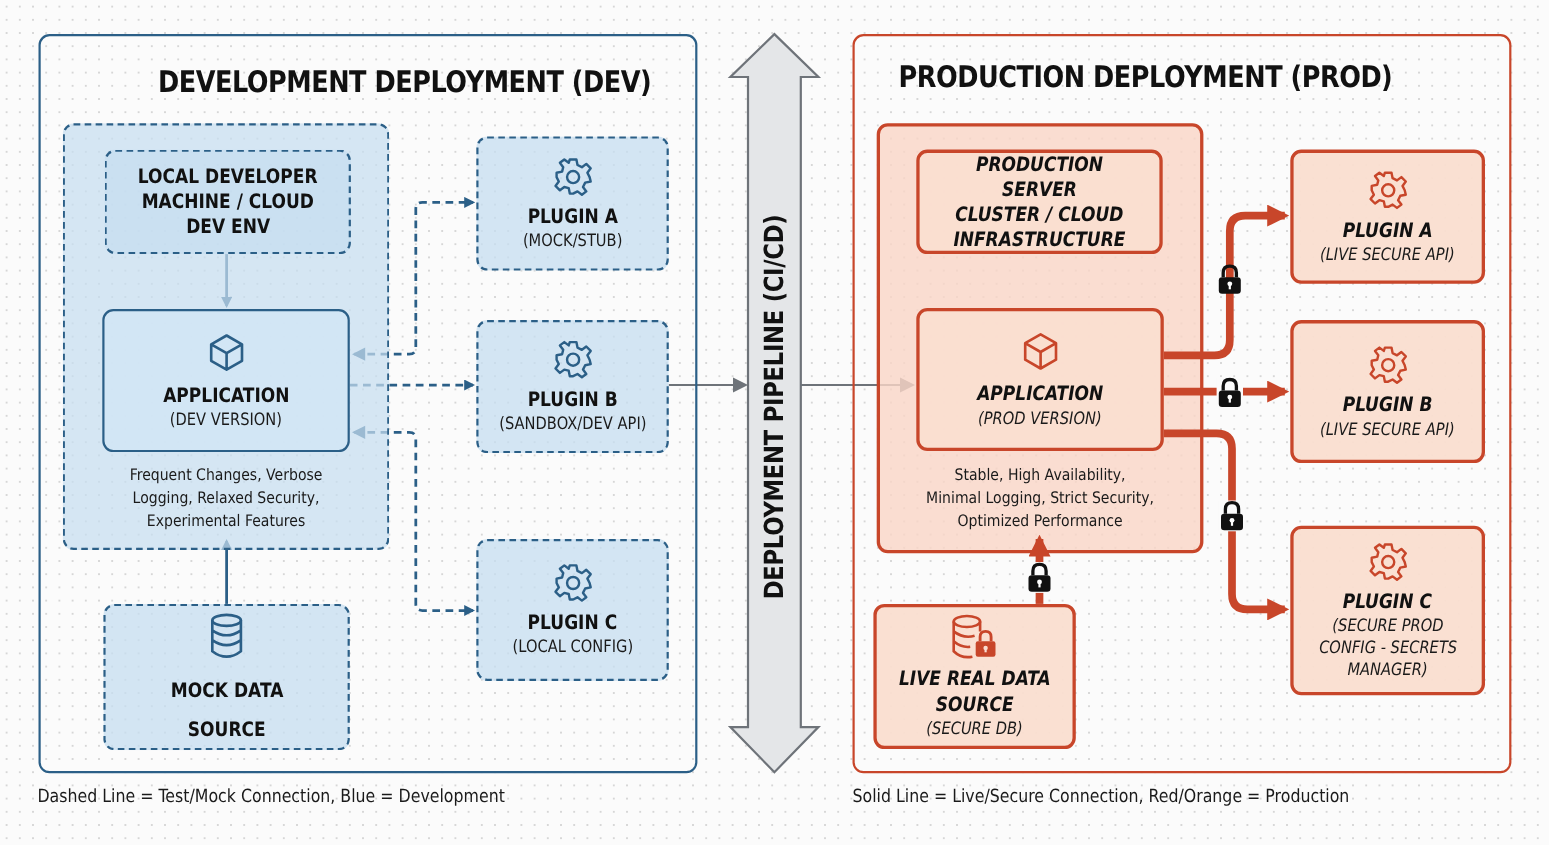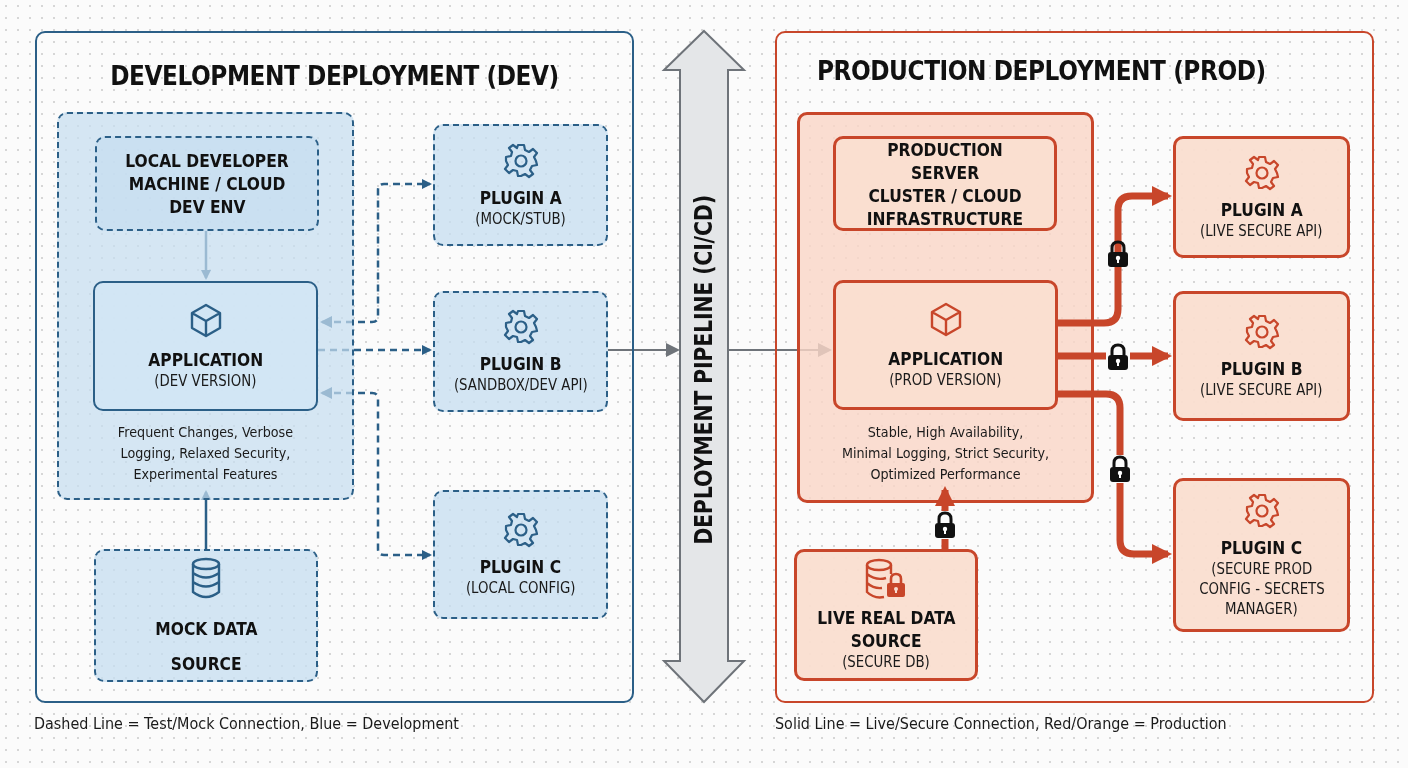--- a/index.html
+++ b/index.html
@@ -79,20 +79,21 @@
     }
     .prod-title { left: 775px; top: 55px; width: 599px; text-align: left; }
     .prod-group {
       left: 797px; top: 112px; width: 297px; height: 391px;
       border: 3px solid #c8462a; border-radius: 10px;
       background: rgba(249, 214, 199, 0.82);
     }
     .prod-box {
       border: 3px solid #c8462a; border-radius: 10px;
       background: rgba(250, 222, 208, 0.95);
+      font-style: italic;
     }
     .prod-server { left: 833px; top: 136px; width: 224px; height: 95px; }
     .prod-app { left: 833px; top: 280px; width: 225px; height: 130px; }
     .prod-notes { left: 800px; top: 422px; width: 291px; }
     .prod-db { left: 794px; top: 549px; width: 184px; height: 132px; }
     .prod-plugin-a { left: 1173px; top: 136px; width: 177px; height: 122px; }
     .prod-plugin-b { left: 1173px; top: 291px; width: 177px; height: 130px; }
     .prod-plugin-c { left: 1173px; top: 478px; width: 177px; height: 154px; }
 
     .icon svg { display: block; }
@@ -128,21 +129,21 @@
 
   <path d="M322,322 L372,322 Q378,322 378,316 L378,190 Q378,184 384,184 L430,184" fill="none" stroke="#2b5f87" stroke-width="2.5" stroke-dasharray="7,5" marker-end="url(#arrBlue)"></path>
   <line x1="318" y1="350" x2="430" y2="350" stroke="#2b5f87" stroke-width="2.5" stroke-dasharray="7,5" marker-end="url(#arrBlue)"></line>
   <path d="M322,393 L372,393 Q378,393 378,399 L378,549 Q378,555 384,555 L430,555" fill="none" stroke="#2b5f87" stroke-width="2.5" stroke-dasharray="7,5" marker-end="url(#arrBlue)"></path>
 
   <path d="M320,322 L332,316 L332,328 Z" fill="#2b5f87"></path>
   <path d="M320,393 L332,387 L332,399 Z" fill="#2b5f87"></path>
 </svg>
 
 <div class="abs dev-panel"></div>
-<div class="abs dev-title" style="top:60px;">
+<div class="abs dev-title" style="top:60px;text-align:right;">
   <div class="panel-title">DEVELOPMENT DEPLOYMENT (DEV)</div>
 </div>
 <div class="abs dev-group"></div>
 
 <div class="abs dev-box-dashed dev-local center-text">
   <div class="box-title">LOCAL DEVELOPER</div>
   <div class="box-title">MACHINE / CLOUD</div>
   <div class="box-title">DEV ENV</div>
 </div>
 

